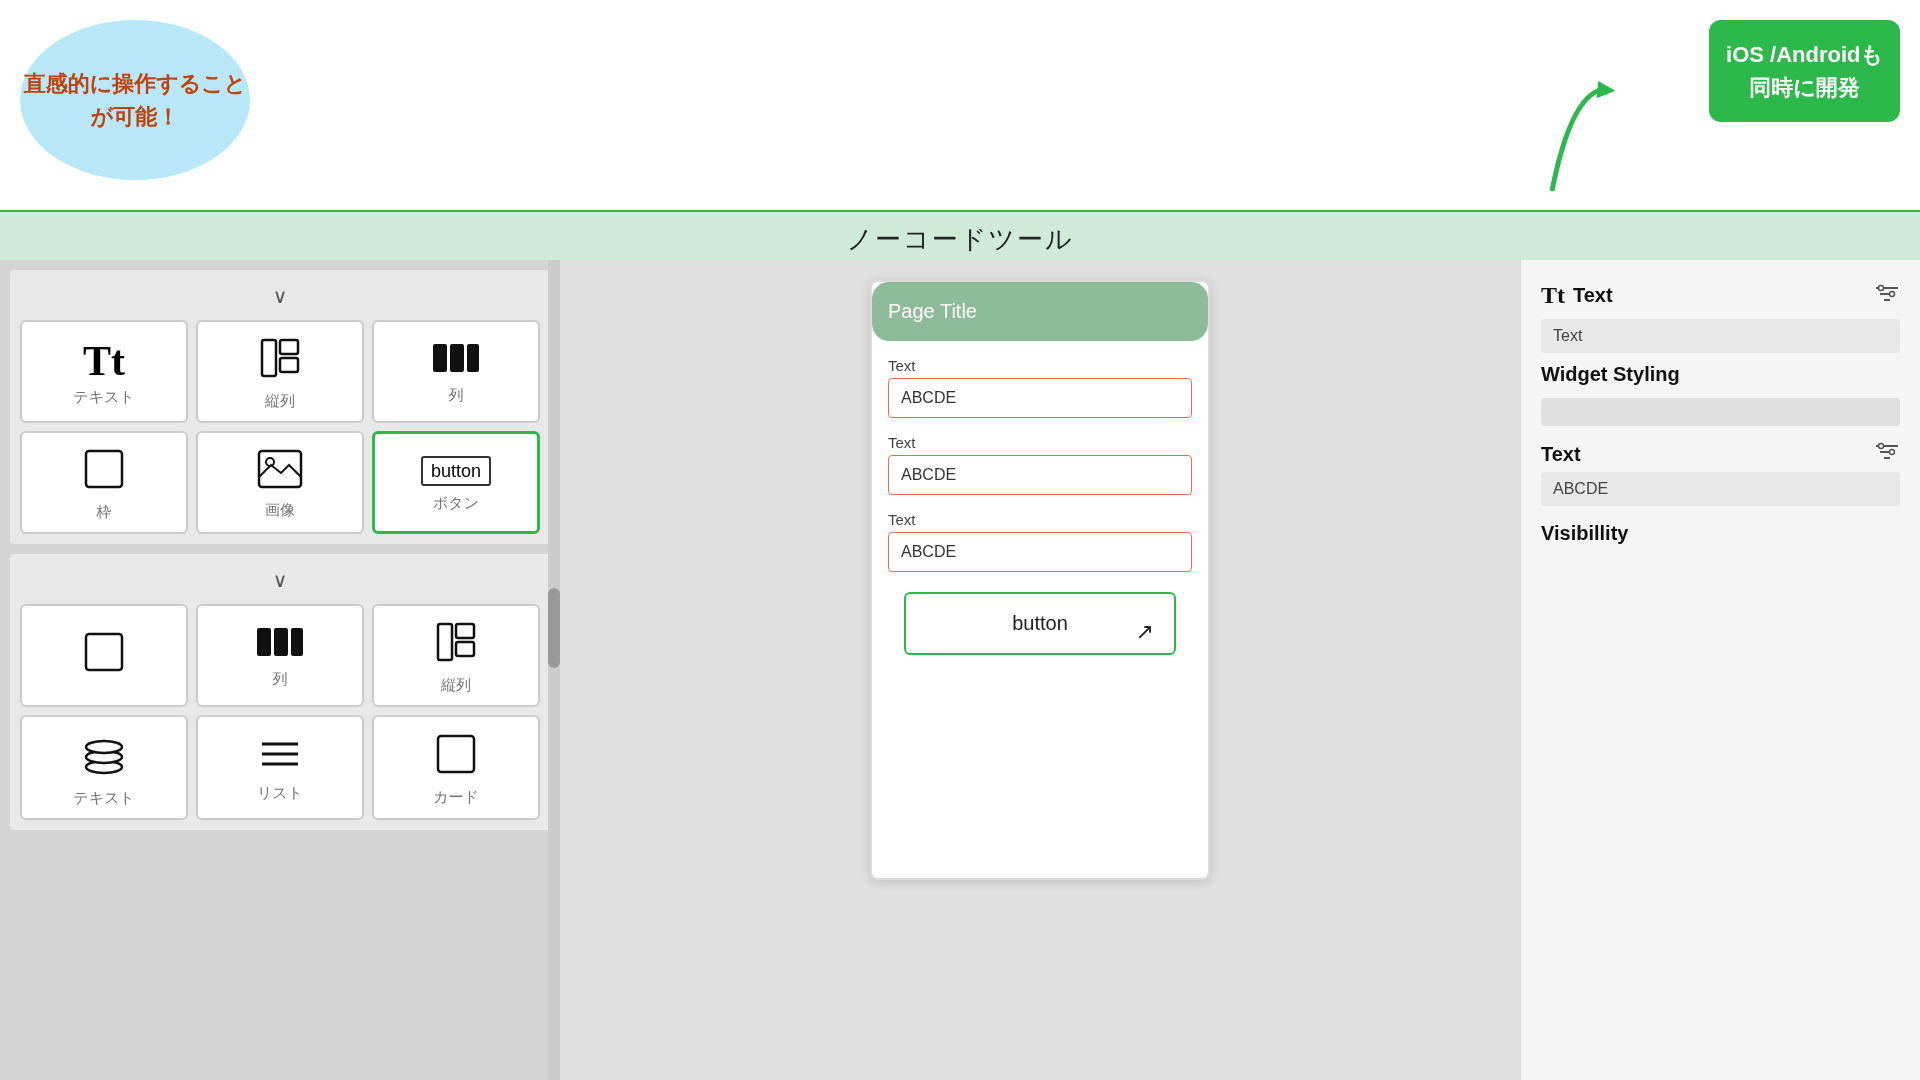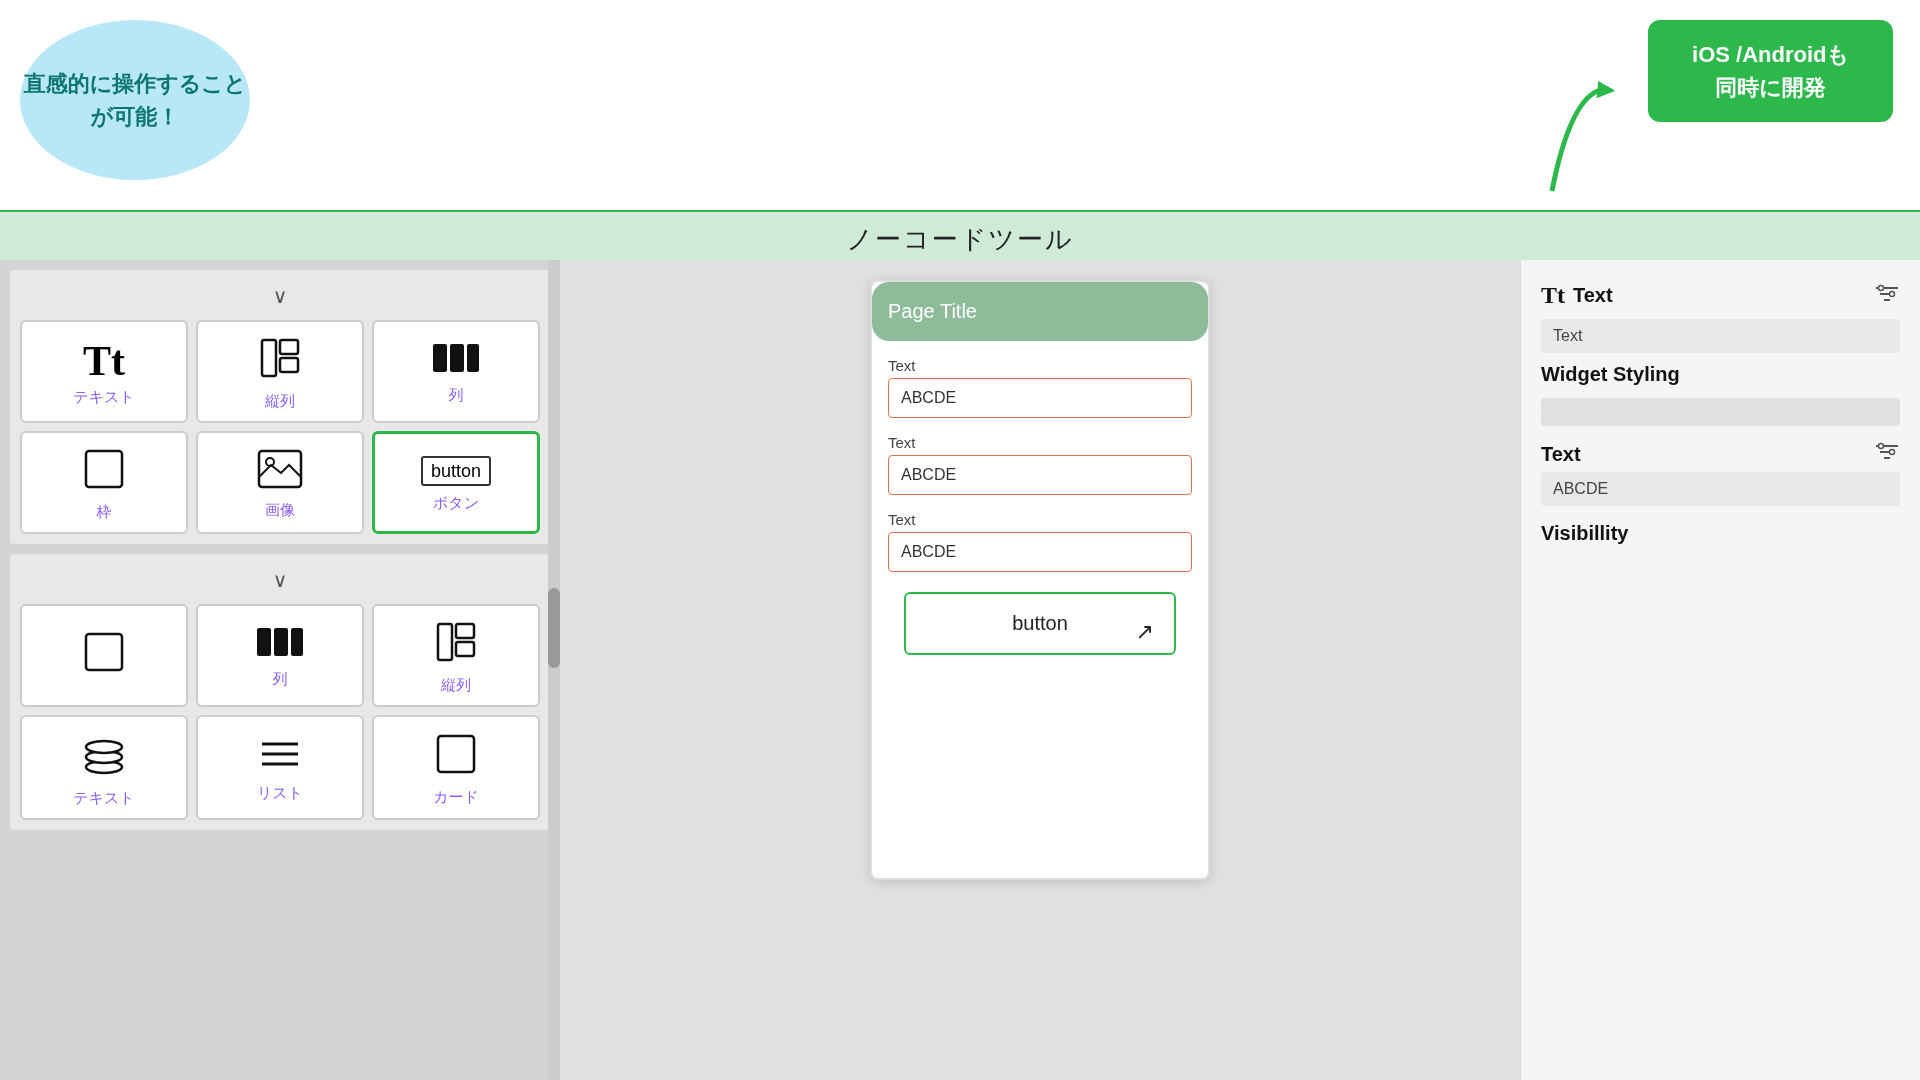--- a/index.html
+++ b/index.html
@@ -31,21 +31,21 @@
       background: #b8e8f8;
       border-radius: 50%;
       width: 230px;
       height: 160px;
       display: flex;
       align-items: center;
       justify-content: center;
       text-align: center;
       font-size: 22px;
       font-weight: bold;
-      color: #0f766e;
+      color: #c2410c;
       line-height: 1.5;
     }
 
     
     .responsive-badge {
       border: 3px solid #2db84b;
       border-radius: 12px;
       padding: 14px 30px;
       display: flex;
       align-items: center;
@@ -74,24 +74,24 @@
       right: 250px;
       font-size: 80px;
       color: #2db84b;
       transform: rotate(-30deg);
     }
 
     
     .ios-badge {
       position: absolute;
       top: 20px;
-      right: 27px;
+      right: 20px;
       background: #2db84b;
       border-radius: 12px;
-      padding: 18px 44px;
+      padding: 18px 17px;
       color: white;
       font-size: 22px;
       font-weight: bold;
       text-align: center;
       line-height: 1.5;
     }
 
     
     .nocode-header {
       position: absolute;
@@ -156,21 +156,21 @@
     .widget-item.selected {
       border: 3px solid #2db84b;
     }
     .widget-item .w-icon {
       font-size: 36px;
       margin-bottom: 6px;
       line-height: 1;
     }
     .widget-item .w-label {
       font-size: 15px;
-      color: #8b5cf6;
+      color: #737373;
     }
 
     
     .chevron-down {
       text-align: center;
       padding: 4px;
       font-size: 20px;
       color: #555;
     }
 

